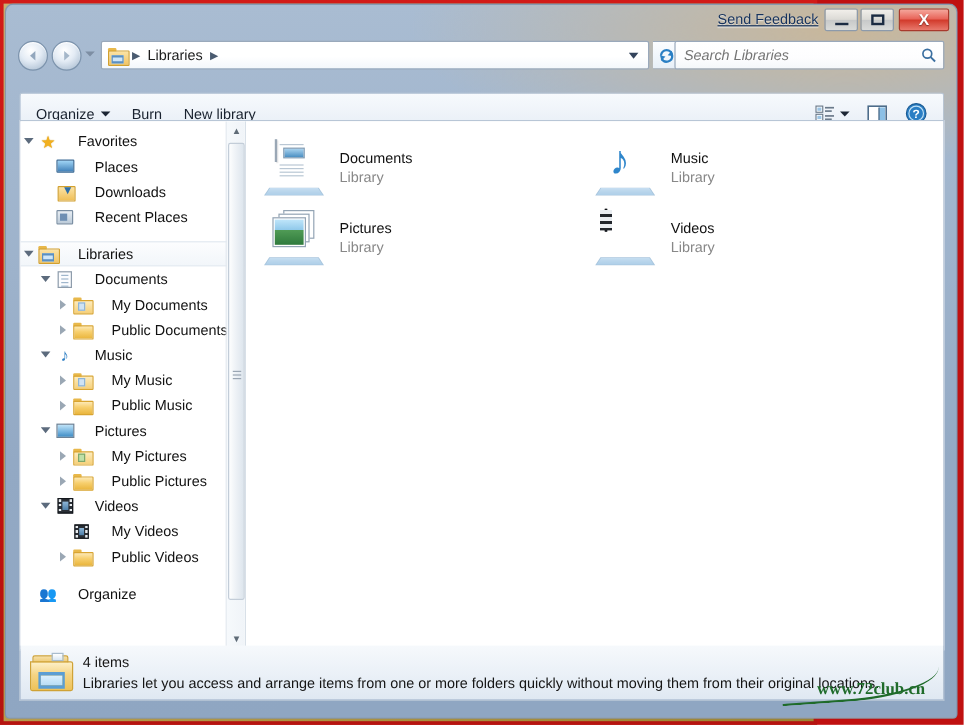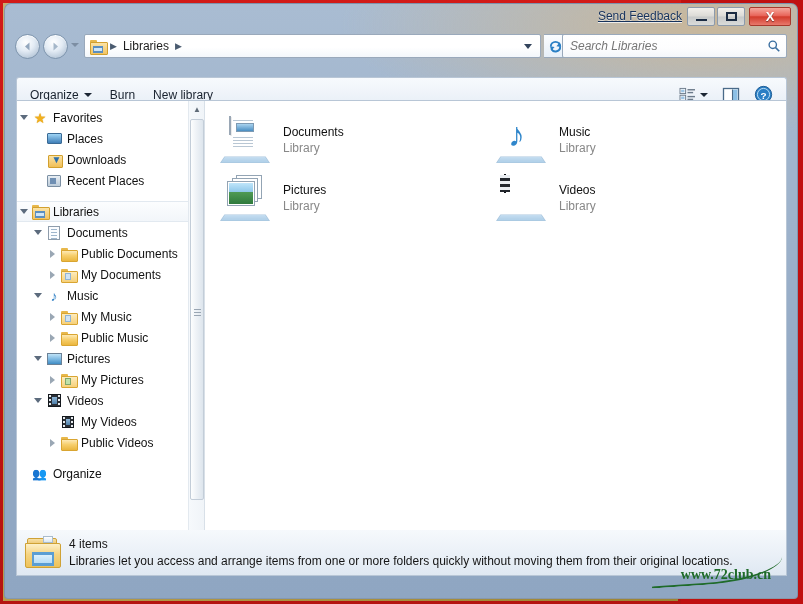--- a/index.html
+++ b/index.html
@@ -165,21 +165,21 @@
   .tw-open, .tw-closed { width: 0; height: 0; cursor: pointer; }
   .tw-open {
     border-left: 4px solid transparent; border-right: 4px solid transparent;
     border-top: 5px solid #5c6b7d;
   }
   .tw-closed {
     border-top: 4px solid transparent; border-bottom: 4px solid transparent;
     border-left: 5px solid #9aa7b4;
   }
   .nav-ico { width: 18px; min-width: 18px; height: 16px; display: flex; align-items: center; justify-content: center; }
-  .nav-lbl { padding-left: 4px; }
+  .nav-lbl { padding-left: 4px; margin-left: 12px; }
   .nav-gap { height: 10px; }
 
   
   .fol { width: 15px; height: 12px; position: relative; }
   .fol:before {
     content:''; position:absolute; left:0; top:0; width: 7px; height: 3px;
     background:#e8b84b; border-radius: 1px 1px 0 0;
   }
   .fol:after {
     content:''; position:absolute; left:0; top:2px; width: 15px; height: 10px;
@@ -304,21 +304,21 @@
   .a-vid:before, .a-vid:after {
     content:''; position:absolute; top:0; bottom:0; width:5px;
     background: repeating-linear-gradient(180deg, #e9edf1 0 3px, #22262c 3px 6px);
   }
   .a-vid:before { left:0; } .a-vid:after { right:0; }
   .a-vid-in { position:absolute; left:6px; top:2px; right:6px; bottom:2px;
     background: linear-gradient(180deg,#9ec4e2 0%, #d08a62 45%, #5a7f4e 100%); }
 
   
   #statusbar {
-    position: absolute; left: 11px; right: 10px; bottom: 22px; height: 46px;
+    position: absolute; left: 11px; right: 10px; bottom: 14px; height: 46px;
     background: linear-gradient(180deg,#f6f9fc 0%, #eaf0f7 55%, #dfe8f2 100%);
     border: 1px solid #b8c6d6; border-top: none;
     display: flex; align-items: center; padding: 0 8px; overflow: hidden;
   }
   #status-ico { width: 36px; min-width: 36px; height: 34px; position: relative; margin-right: 8px; }
   #status-ico .sf-back {
     position:absolute; left:2px; top:2px; width:30px; height:8px;
     background: linear-gradient(180deg,#f7e0a6 0%,#ecc468 100%); border:1px solid #cfa236; border-radius: 2px 2px 0 0;
   }
   #status-ico .sf-body {
@@ -536,37 +536,37 @@
                 <span class="docico"></span>
               </span>
             <span class="nav-lbl">Documents</span>
           </div>
 
           <div class="nav-row" style="padding-left:28px">
             <span class="tw">
                 <i class="tw-closed"></i>
               </span>
             <span class="nav-ico">
-                <span class="fol"></span>
-              </span>
-            <span class="nav-lbl">Public Documents</span>
-          </div>
-
-          <div class="nav-row" style="padding-left:28px">
-            <span class="tw">
-                <i class="tw-closed"></i>
-              </span>
-            <span class="nav-ico">
               <span class="fol doc">
                   <span class="fol-in"></span>
                 </span>
             </span>
             <span class="nav-lbl">My Documents</span>
           </div>
 
+          <div class="nav-row" style="padding-left:28px">
+            <span class="tw">
+                <i class="tw-closed"></i>
+              </span>
+            <span class="nav-ico">
+                <span class="fol"></span>
+              </span>
+            <span class="nav-lbl">Public Documents</span>
+          </div>
+
           <div class="nav-row" style="padding-left:14px">
             <span class="tw">
                 <i class="tw-open"></i>
               </span>
             <span class="nav-ico">
                 <span class="note">♪</span>
               </span>
             <span class="nav-lbl">Music</span>
           </div>
 
@@ -607,20 +607,29 @@
                 <i class="tw-closed"></i>
               </span>
             <span class="nav-ico">
               <span class="fol doc">
                   <span class="fol-in" style="background:#bfe0a8;border-color:#7fa86a"></span>
                 </span>
             </span>
             <span class="nav-lbl">My Pictures</span>
           </div>
 
+          <div class="nav-row" style="padding-left:28px">
+            <span class="tw">
+                <i class="tw-closed"></i>
+              </span>
+            <span class="nav-ico">
+                <span class="fol"></span>
+              </span>
+            <span class="nav-lbl">Public Pictures</span>
+          </div>
 
           <div class="nav-row" style="padding-left:14px">
             <span class="tw">
                 <i class="tw-open"></i>
               </span>
             <span class="nav-ico">
               <span class="vidico">
                   <span class="vid-in"></span>
                 </span>
             </span>

